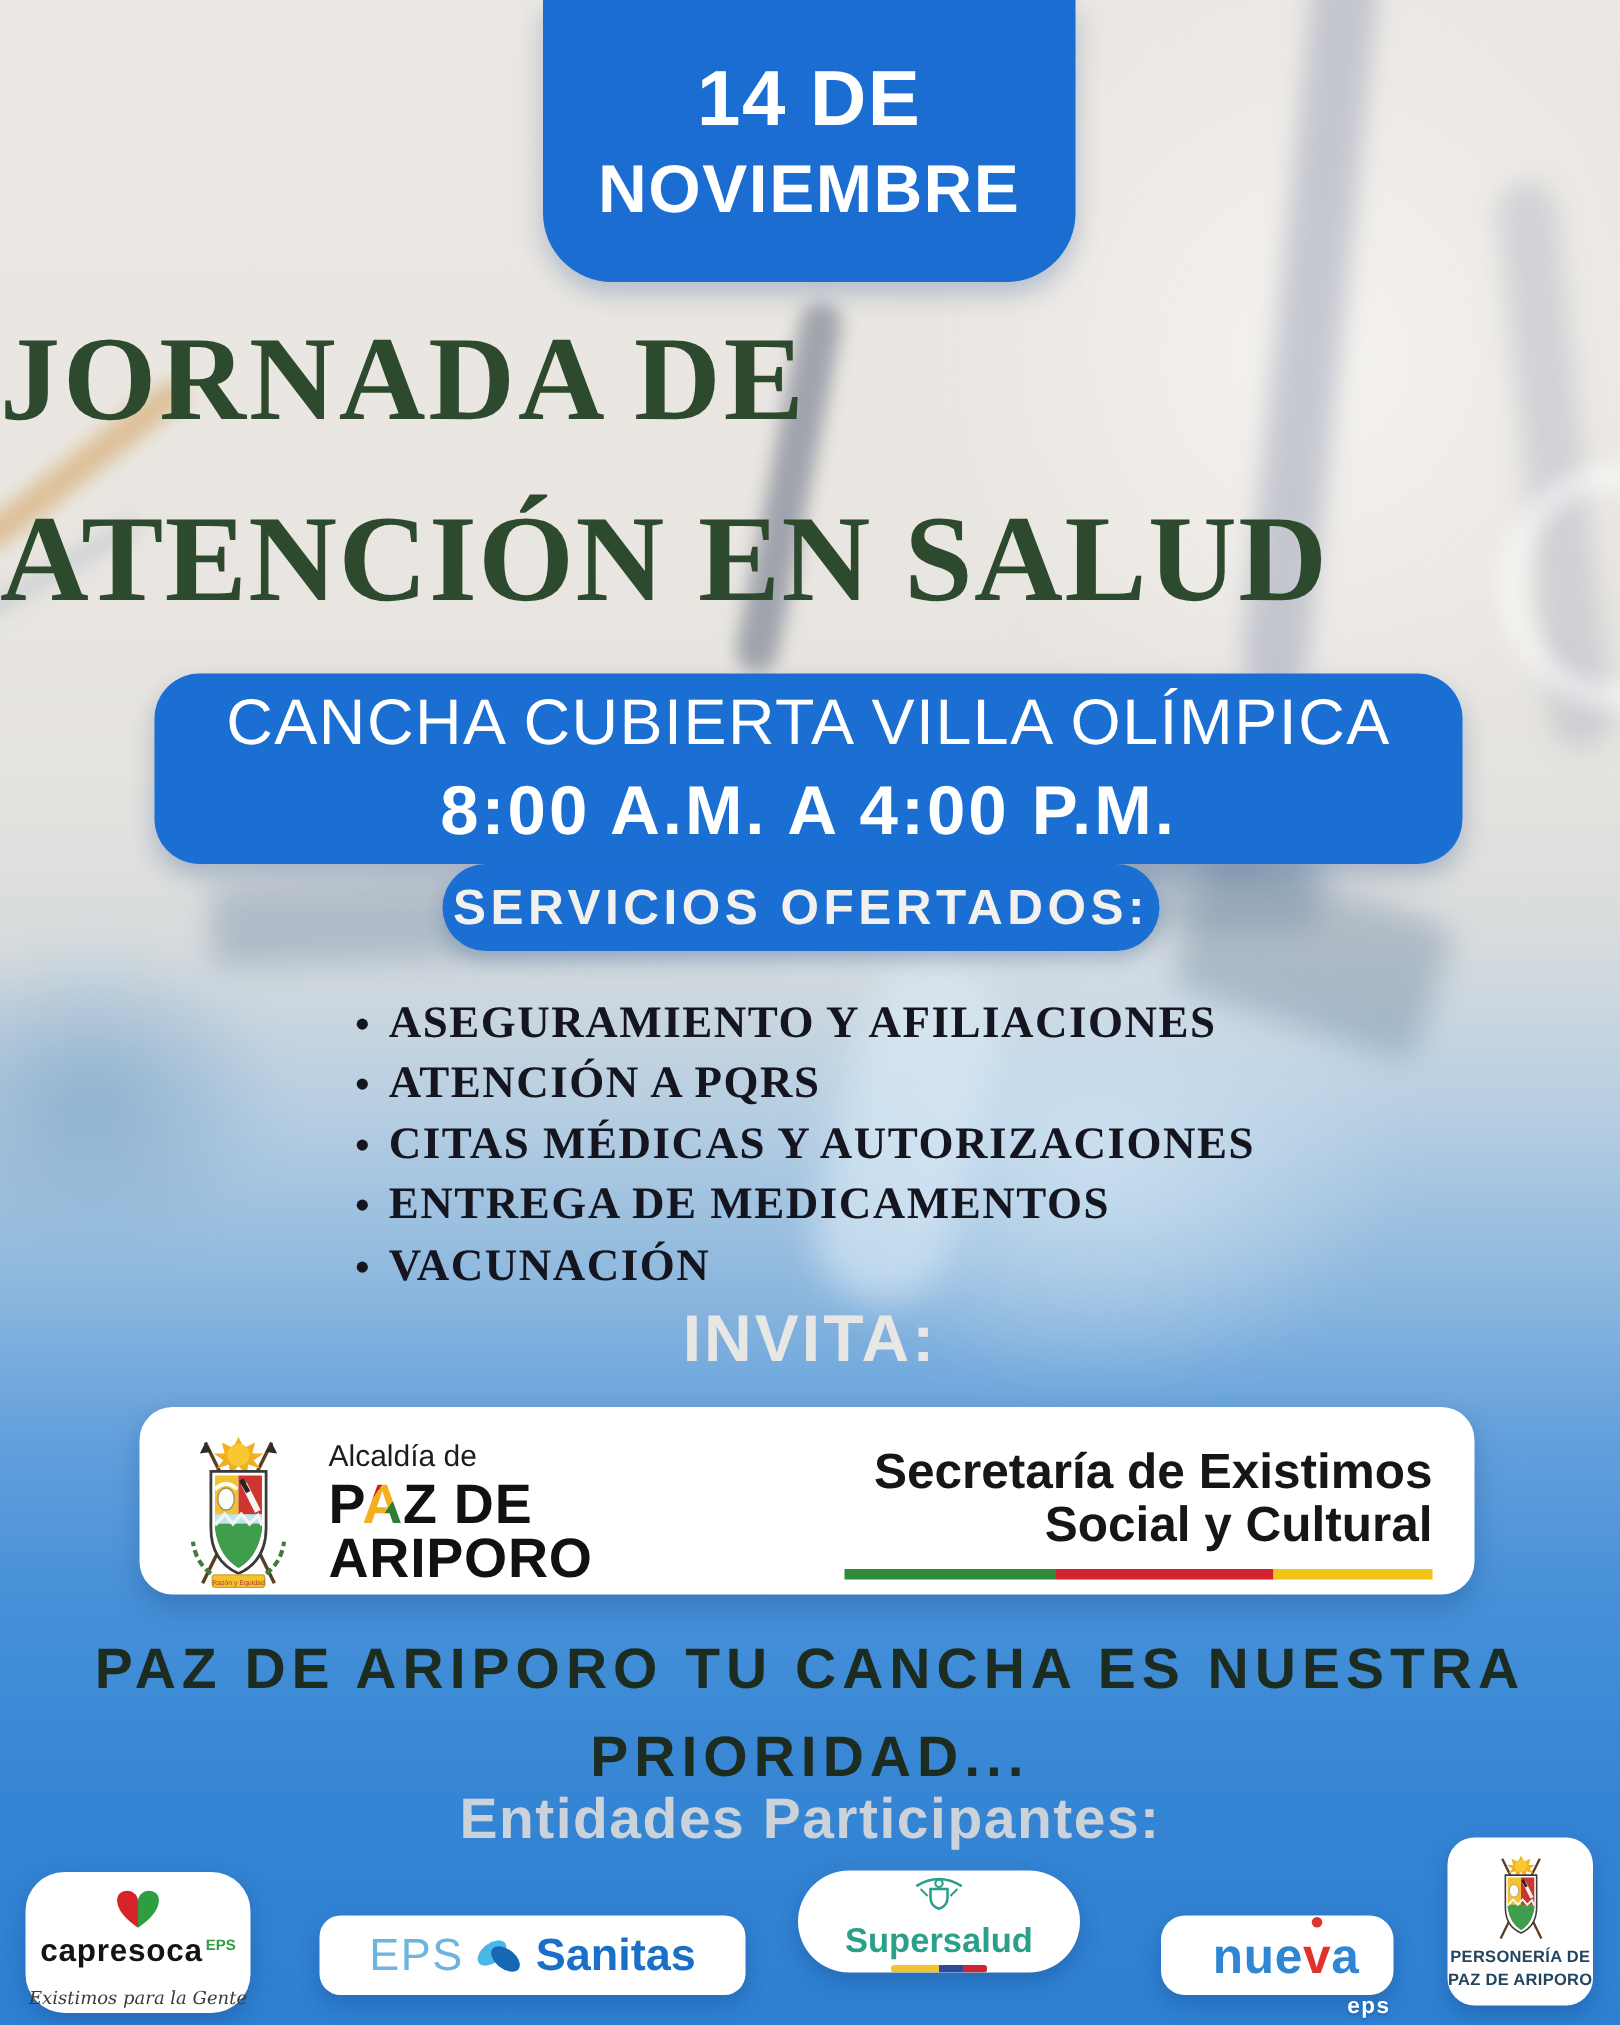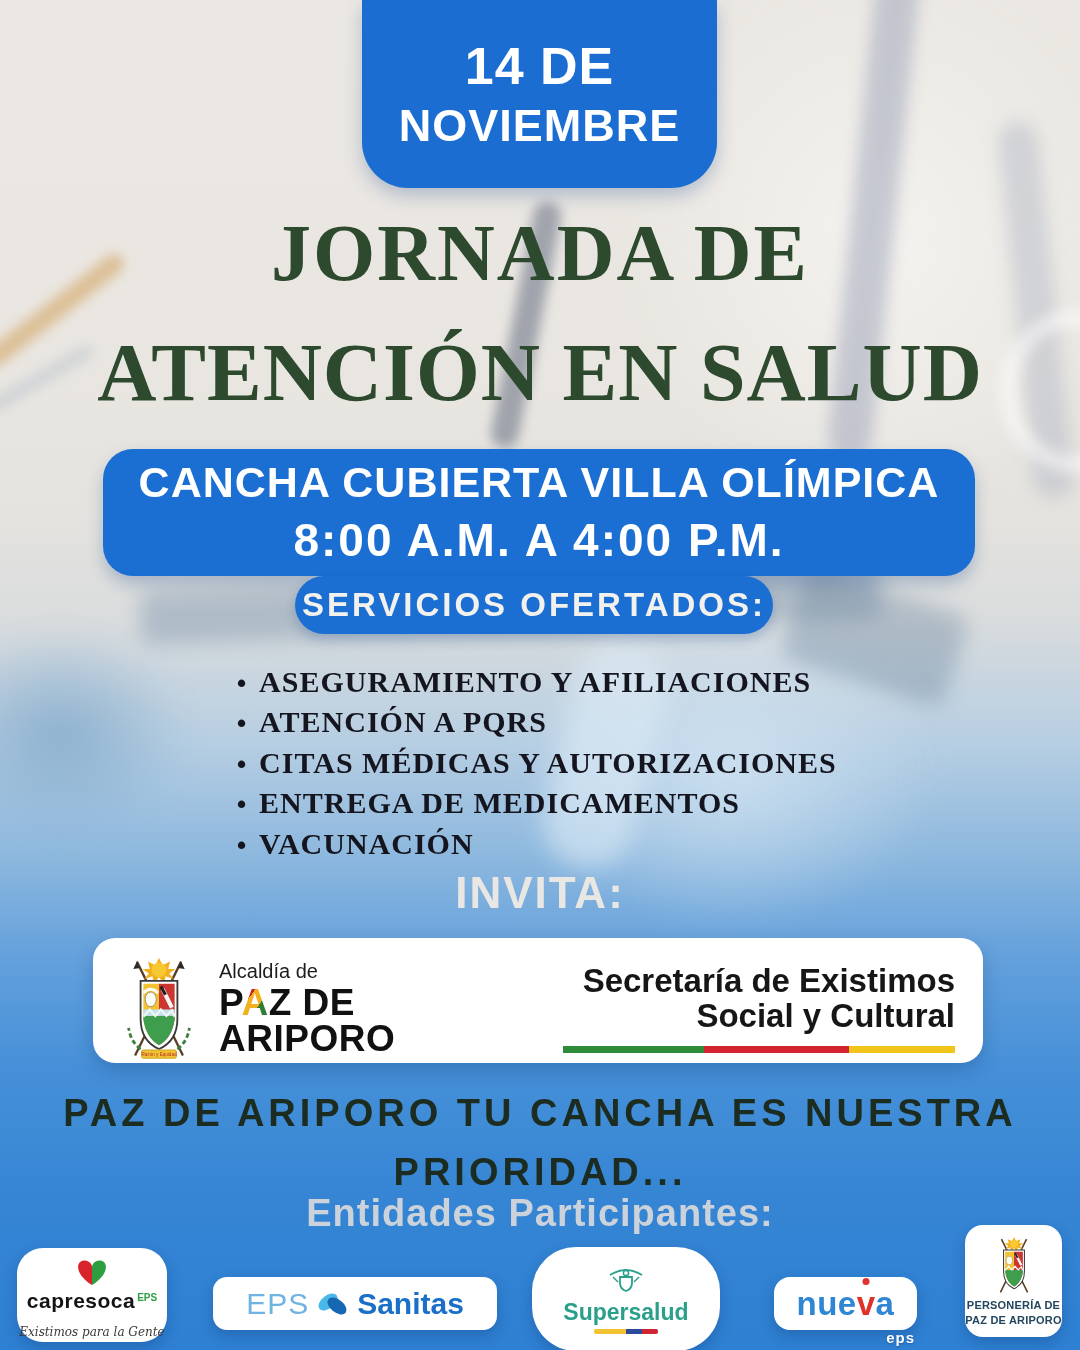--- a/index.html
+++ b/index.html
@@ -22,29 +22,29 @@
   .bg-phone{left:790px;top:590px;width:170px;height:95px;background:#6d87a0;opacity:.38;filter:blur(10px);transform:rotate(18deg);border-radius:14px;}
   .bg-lefthand{left:-70px;top:630px;width:260px;height:210px;background:radial-gradient(closest-side,#7fa7c9,rgba(127,167,201,0));filter:blur(14px);opacity:.75;}
   .bg-finger{left:560px;top:640px;width:90px;height:230px;background:#dcebf6;opacity:.6;filter:blur(12px);transform:rotate(14deg);border-radius:45px;}
 
   .date-badge{position:absolute;left:362px;top:0;width:355px;height:188px;
     background:#1b6dd1;border-radius:0 0 46px 46px;color:#fff;text-align:center;
     box-shadow:0 8px 18px rgba(10,60,130,.25);display:flex;flex-direction:column;justify-content:center;gap:4px;}
   .date-badge .l1{font-size:52px;font-weight:bold;letter-spacing:1px;}
   .date-badge .l2{font-size:45px;font-weight:bold;letter-spacing:1px;}
 
-  .title{position:absolute;left:0;width:1080px;text-align:center;
+  .title{position:absolute;left:0;width:1080px;text-align:left;
     font-family:"Liberation Serif","DejaVu Serif",serif;font-weight:bold;color:#2e4a2e;margin:0;}
   .title.t1{top:208px;font-size:80px;letter-spacing:2px;}
   .title.t2{top:326px;font-size:82px;letter-spacing:1px;}
 
   .loc-banner{position:absolute;left:103px;top:449px;width:872px;height:127px;
     background:#1b6fd2;border-radius:30px;color:#fff;text-align:center;
     box-shadow:0 8px 16px rgba(10,60,130,.25);display:flex;flex-direction:column;justify-content:center;gap:6px;}
-  .loc-banner .l1{font-size:43px;font-weight:bold;letter-spacing:1px;}
+  .loc-banner .l1{font-size:43px;font-weight:normal;letter-spacing:1px;}
   .loc-banner .l2{font-size:46px;font-weight:bold;letter-spacing:2px;}
 
   .svc-pill{position:absolute;left:295px;top:576px;width:478px;height:58px;background:#1b6fd2;
     border-radius:30px;color:#f2f1ee;display:flex;align-items:center;justify-content:center;
     font-size:33px;font-weight:bold;letter-spacing:3px;box-shadow:0 6px 12px rgba(10,60,130,.22);}
 
   .svc-list{position:absolute;left:237px;top:666px;margin:0;padding:0;list-style:none;
     font-family:"Liberation Serif","DejaVu Serif",serif;font-weight:bold;color:#15151f;font-size:30px;letter-spacing:1px;}
   .svc-list li{display:flex;align-items:baseline;margin-bottom:8px;line-height:1.08;}
   .svc-list .bullet{margin-right:12px;font-family:"Liberation Sans",sans-serif;font-size:26px;}
@@ -77,29 +77,29 @@
   .ent{position:absolute;background:#fff;box-shadow:0 6px 14px rgba(10,50,110,.28);}
   .ent-capresoca{left:17px;top:1248px;width:150px;height:94px;border-radius:26px;
     display:flex;flex-direction:column;align-items:center;justify-content:center;padding-top:2px;box-sizing:border-box;}
   .cap-word{font-size:21px;font-weight:bold;color:#141414;line-height:1;letter-spacing:.5px;}
   .cap-eps{font-size:10px;font-weight:bold;color:#2f9e41;vertical-align:super;margin-left:2px;}
   .cap-slogan{font-family:"DejaVu Serif",serif;font-style:italic;font-size:12px;color:#3a3a3a;margin-top:13px;white-space:nowrap;}
   .ent-sanitas{left:213px;top:1277px;width:284px;height:53px;border-radius:14px;
     display:flex;align-items:center;justify-content:center;gap:6px;}
   .san-eps{font-size:30px;color:#6fb3e0;letter-spacing:1px;}
   .san-name{font-size:30px;font-weight:bold;color:#1a70c8;}
-  .ent-supersalud{left:532px;top:1247px;width:188px;height:104px;border-radius:44px;
+  .ent-supersalud{left:532px;top:1247px;width:188px;height:68px;border-radius:44px;
     display:flex;flex-direction:column;align-items:center;justify-content:center;gap:3px;}
   .sup-name{font-size:23px;font-weight:bold;color:#2aa08a;}
   .sup-flag{width:64px;height:5px;display:flex;border-radius:2px;overflow:hidden;}
   .sup-flag .fy{flex:0 0 50%;background:#f2c231;}
   .sup-flag .fb{flex:0 0 25%;background:#2b4a9b;}
   .sup-flag .fr{flex:0 0 25%;background:#cf2431;}
   .ent-nueva{left:774px;top:1277px;width:143px;height:53px;border-radius:16px;
-    display:flex;align-items:center;justify-content:center;}
+    display:flex;align-items:center;justify-content:center;padding-left:12px;}
   .nueva-word{font-size:33px;font-weight:bold;color:#2f86d3;letter-spacing:.5px;line-height:1;}
   .nueva-v{color:#e0312a;position:relative;}
   .nueva-dot{position:absolute;left:50%;top:-7px;transform:translateX(-50%);width:7px;height:7px;background:#e0312a;border-radius:50%;}
   .nueva-eps{position:absolute;right:2px;bottom:-16px;font-size:15px;font-weight:bold;color:#fff;letter-spacing:1px;text-shadow:0 1px 2px rgba(20,70,140,.5);}
   .ent-personeria{left:965px;top:1225px;width:97px;height:112px;border-radius:18px;
     display:flex;flex-direction:column;align-items:center;justify-content:center;gap:3px;}
   .per-l{font-size:11px;font-weight:bold;color:#24455e;line-height:1.1;letter-spacing:.2px;}
 </style>
 </head>
 <body>

